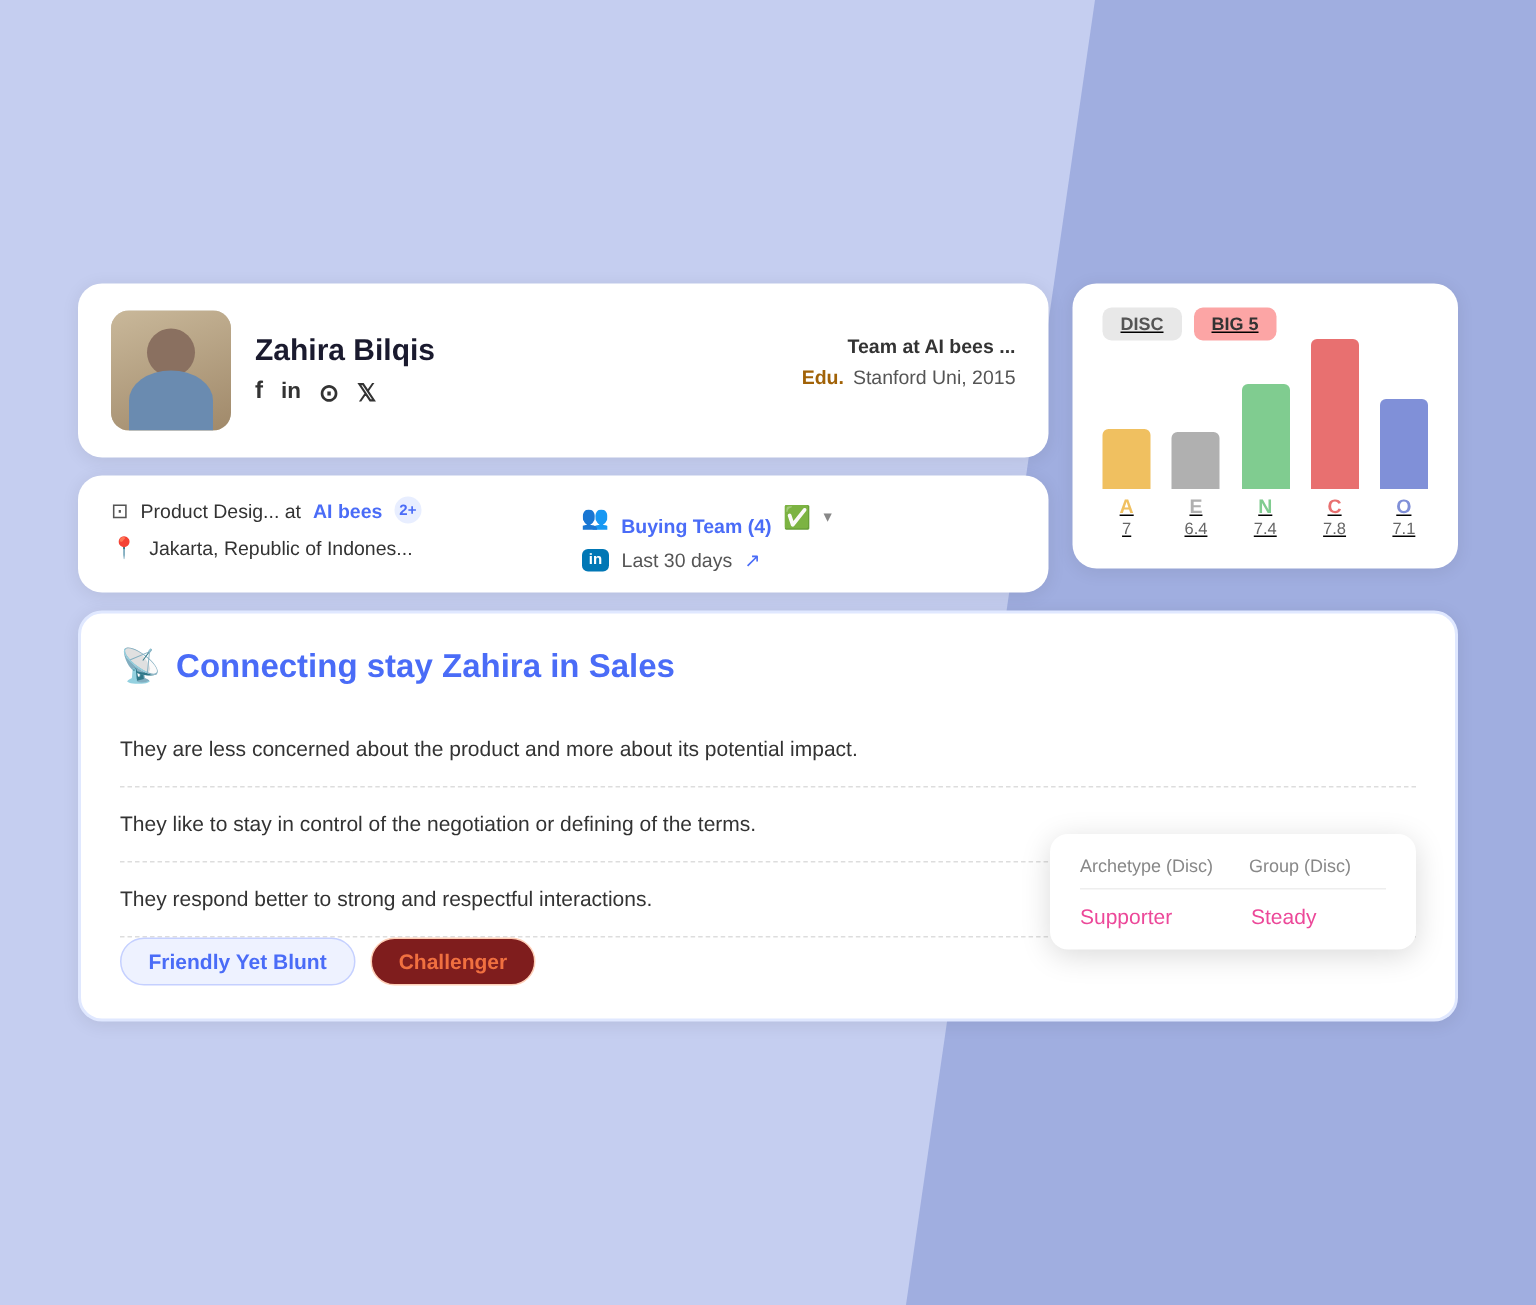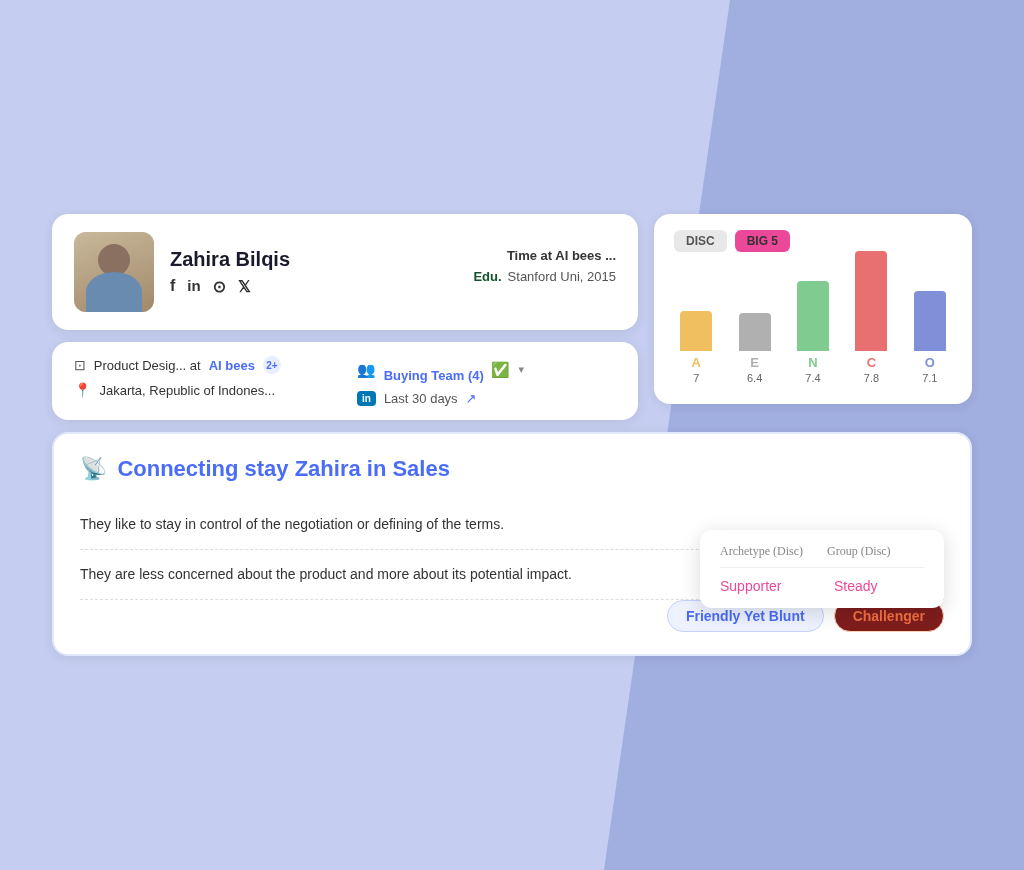--- a/index.html
+++ b/index.html
@@ -132,21 +132,21 @@
       color: #333;
     }
 
     .edu-row {
       display: flex;
       gap: 6px;
     }
 
     .edu-label {
       font-weight: 700;
-      color: #14532d;
+      color: #a16207;
     }
 
     
     .info-row {
       background: white;
       border-radius: 16px;
       padding: 14px 22px;
       box-shadow: 0 2px 12px rgba(0,0,0,0.08);
       display: flex;
       gap: 24px;
@@ -239,43 +239,44 @@
     .external-icon {
       font-size: 13px;
       color: #4a6cf7;
     }
 
     
     .chart-card {
       background: white;
       border-radius: 16px;
       padding: 16px 20px;
-      width: 318px;
+      width: 257px;
       box-shadow: 0 2px 12px rgba(0,0,0,0.08);
       flex-shrink: 0;
+      text-decoration: underline;
     }
 
     .chart-tabs {
       display: flex;
       gap: 8px;
       margin-bottom: 16px;
     }
 
     .chart-tab {
       background: #e8e8e8;
       border-radius: 6px;
       padding: 4px 12px;
       font-size: 12px;
       font-weight: 600;
       color: #555;
       cursor: pointer;
     }
 
     .chart-tab.active {
-      background: #ec4899;
+      background: #fca5a5;
       color: #333;
     }
 
     .bar-chart {
       display: flex;
       align-items: flex-end;
       gap: 14px;
       height: 120px;
       padding-bottom: 4px;
     }
@@ -339,21 +340,20 @@
 
     .insight-item:last-of-type {
       border-bottom: none;
     }
 
     .tags-row {
       display: flex;
       gap: 10px;
       margin-top: 0;
       flex-wrap: wrap;
-      justify-content: flex-end;
     }
 
     .tag {
       border-radius: 20px;
       padding: 7px 18px;
       font-size: 14px;
       font-weight: 600;
       cursor: pointer;
     }
 
@@ -387,21 +387,20 @@
       min-width: 220px;
       z-index: 10;
     }
 
     .tooltip-header {
       display: flex;
       gap: 24px;
       margin-bottom: 10px;
       border-bottom: 1px solid #eee;
       padding-bottom: 8px;
-      font-family: Liberation Serif, serif;
     }
 
     .tooltip-col-header {
       font-size: 12px;
       color: #888;
       font-weight: 500;
     }
 
     .tooltip-row {
       display: flex;
@@ -443,21 +442,21 @@
             <div class="profile-info">
               <div class="profile-name">Zahira Bilqis</div>
               <div class="social-icons">
                 <span class="social-icon">f</span>
                 <span class="social-icon" style="font-size:15px;">in</span>
                 <span class="social-icon">⊙</span>
                 <span class="social-icon">𝕏</span>
               </div>
             </div>
             <div class="profile-right">
-              <span class="time-label">Time at AI bees  ...</span>
+              <span class="time-label">Team at AI bees  ...</span>
               <div class="edu-row">
                 <span class="edu-label">Edu.</span>
                 <span>Stanford Uni, 2015</span>
               </div>
             </div>
           </div>
         </div>
       </div>
 
       <div class="info-row">
@@ -525,22 +524,23 @@
     </div>
 
   </div>
 
   <div class="connecting-card">
     <div class="connecting-title">
       <span class="wifi-icon">📡</span>
       <span>Connecting stay Zahira  in Sales</span>
     </div>
 
+    <div class="insight-item">They are less concerned about the product and more about its potential impact.</div>
     <div class="insight-item">They like to stay in control of the negotiation or defining of the terms.</div>
-    <div class="insight-item">They are less concerned about the product and more about its potential impact.</div>
+    <div class="insight-item">They respond better to strong and respectful interactions.</div>
 
     <div class="tags-row">
       <span class="tag tag-blue">Friendly Yet Blunt</span>
       <span class="tag tag-orange">Challenger</span>
     </div>
 
     <div class="tooltip-card">
       <div class="tooltip-header">
         <span class="tooltip-col-header">Archetype (Disc)</span>
         <span class="tooltip-col-header">Group (Disc)</span>

